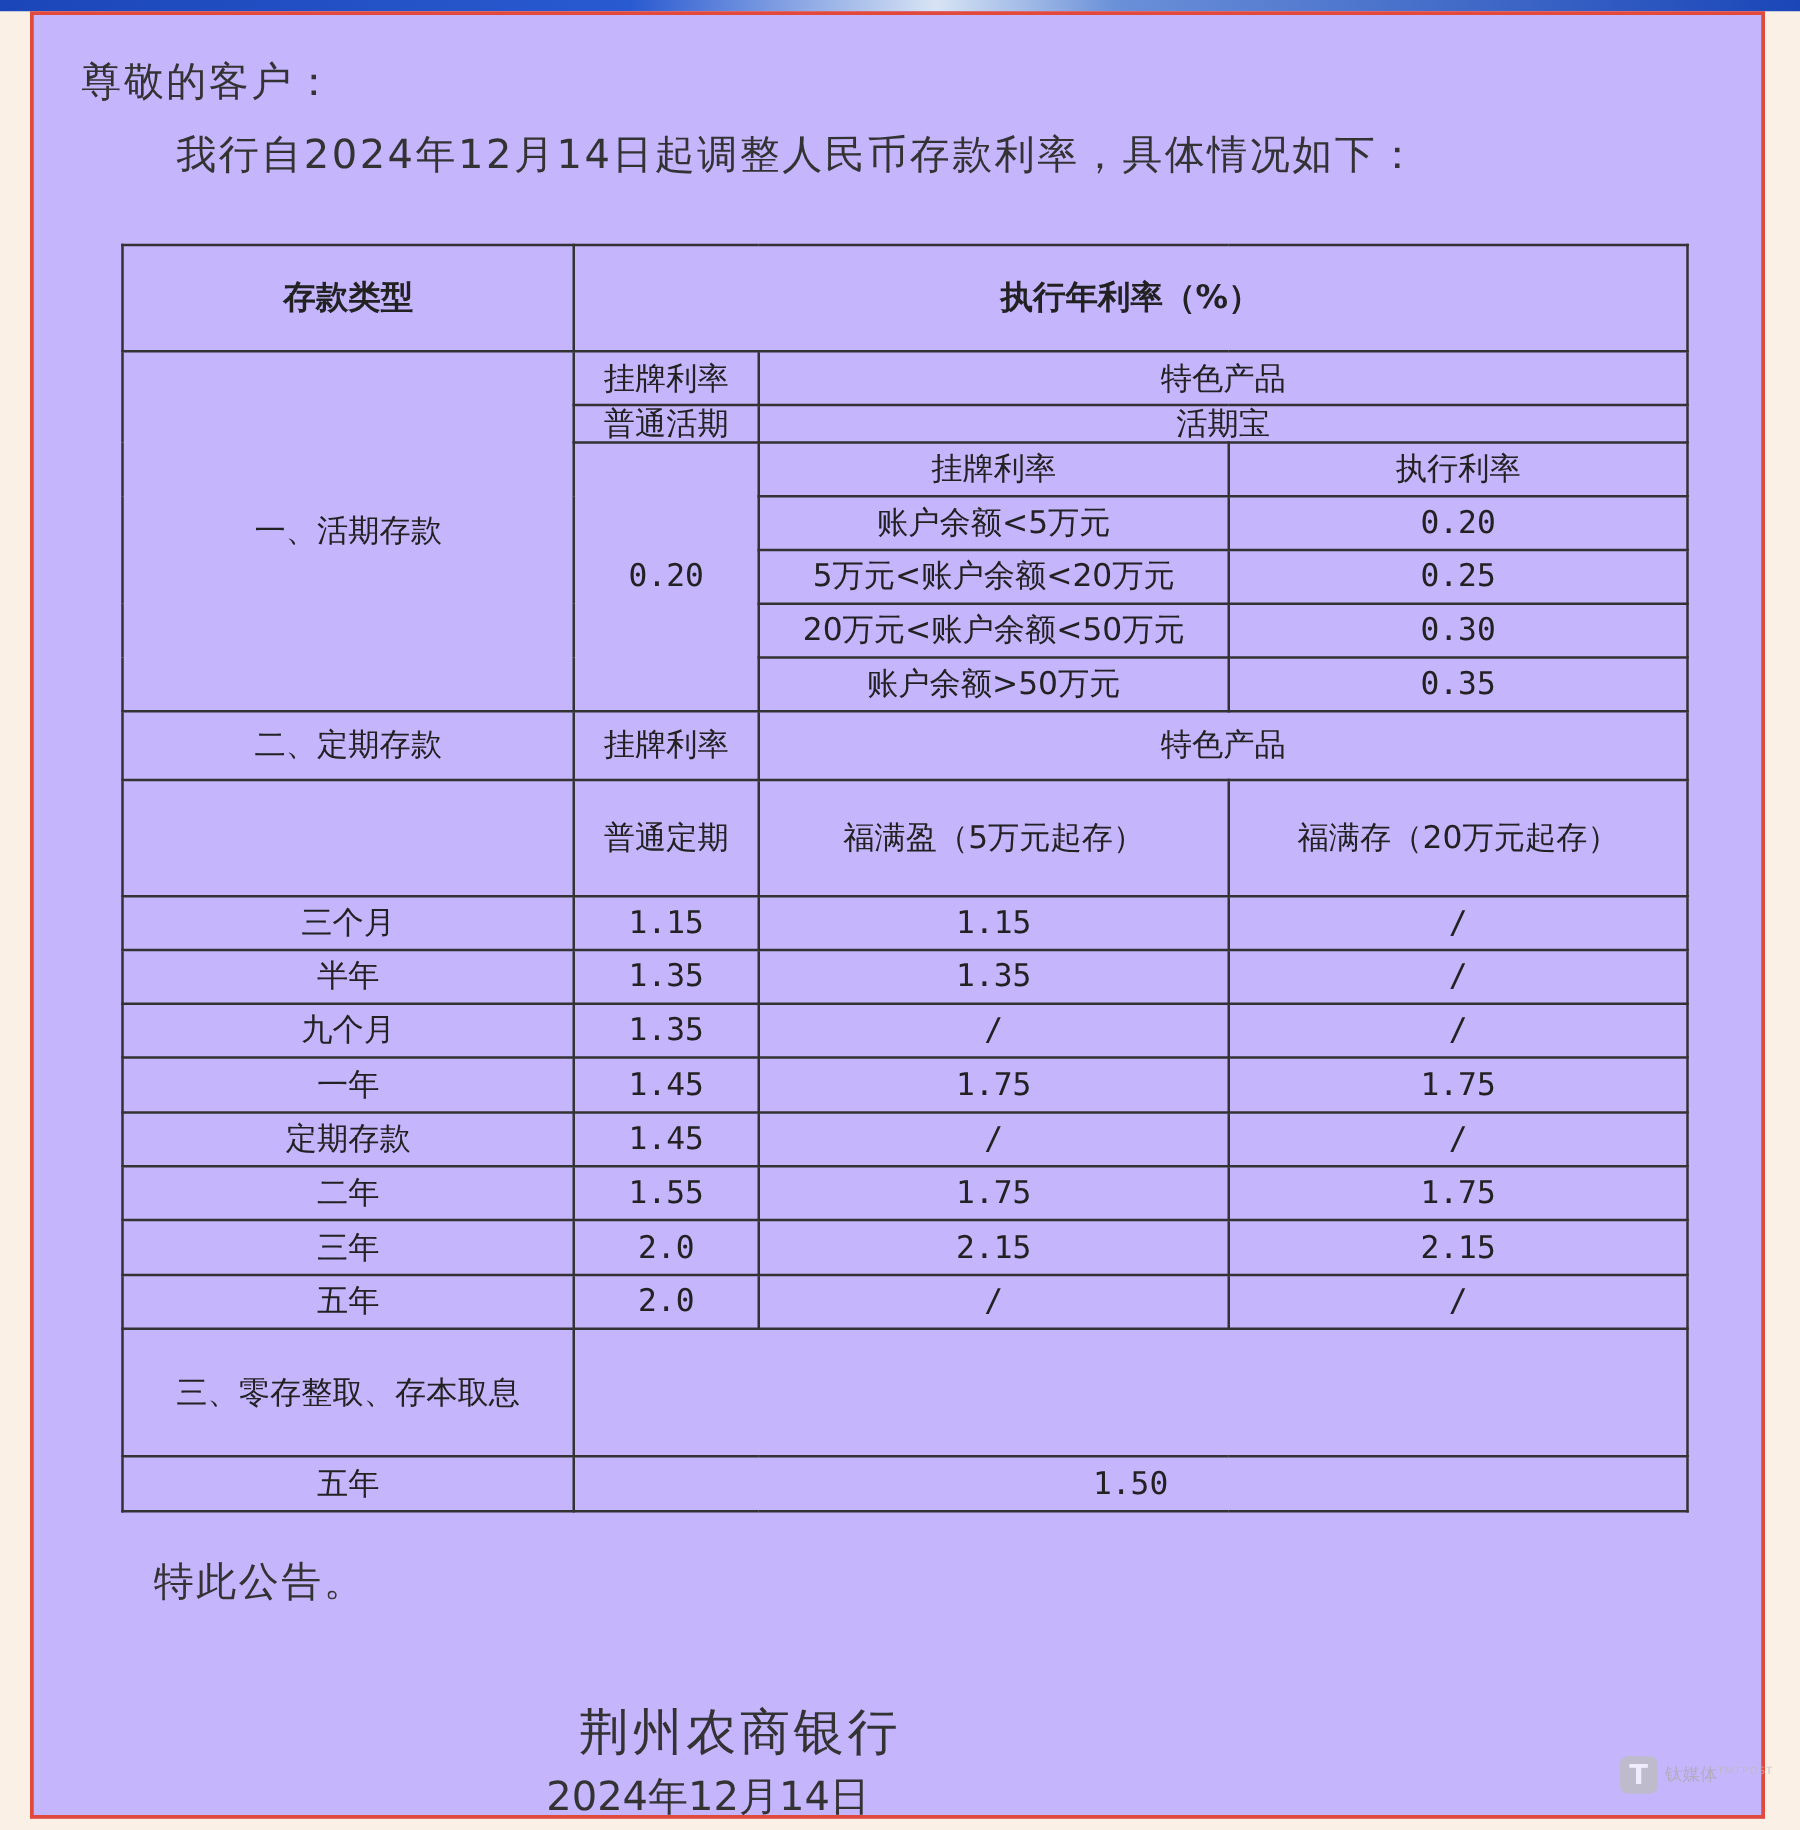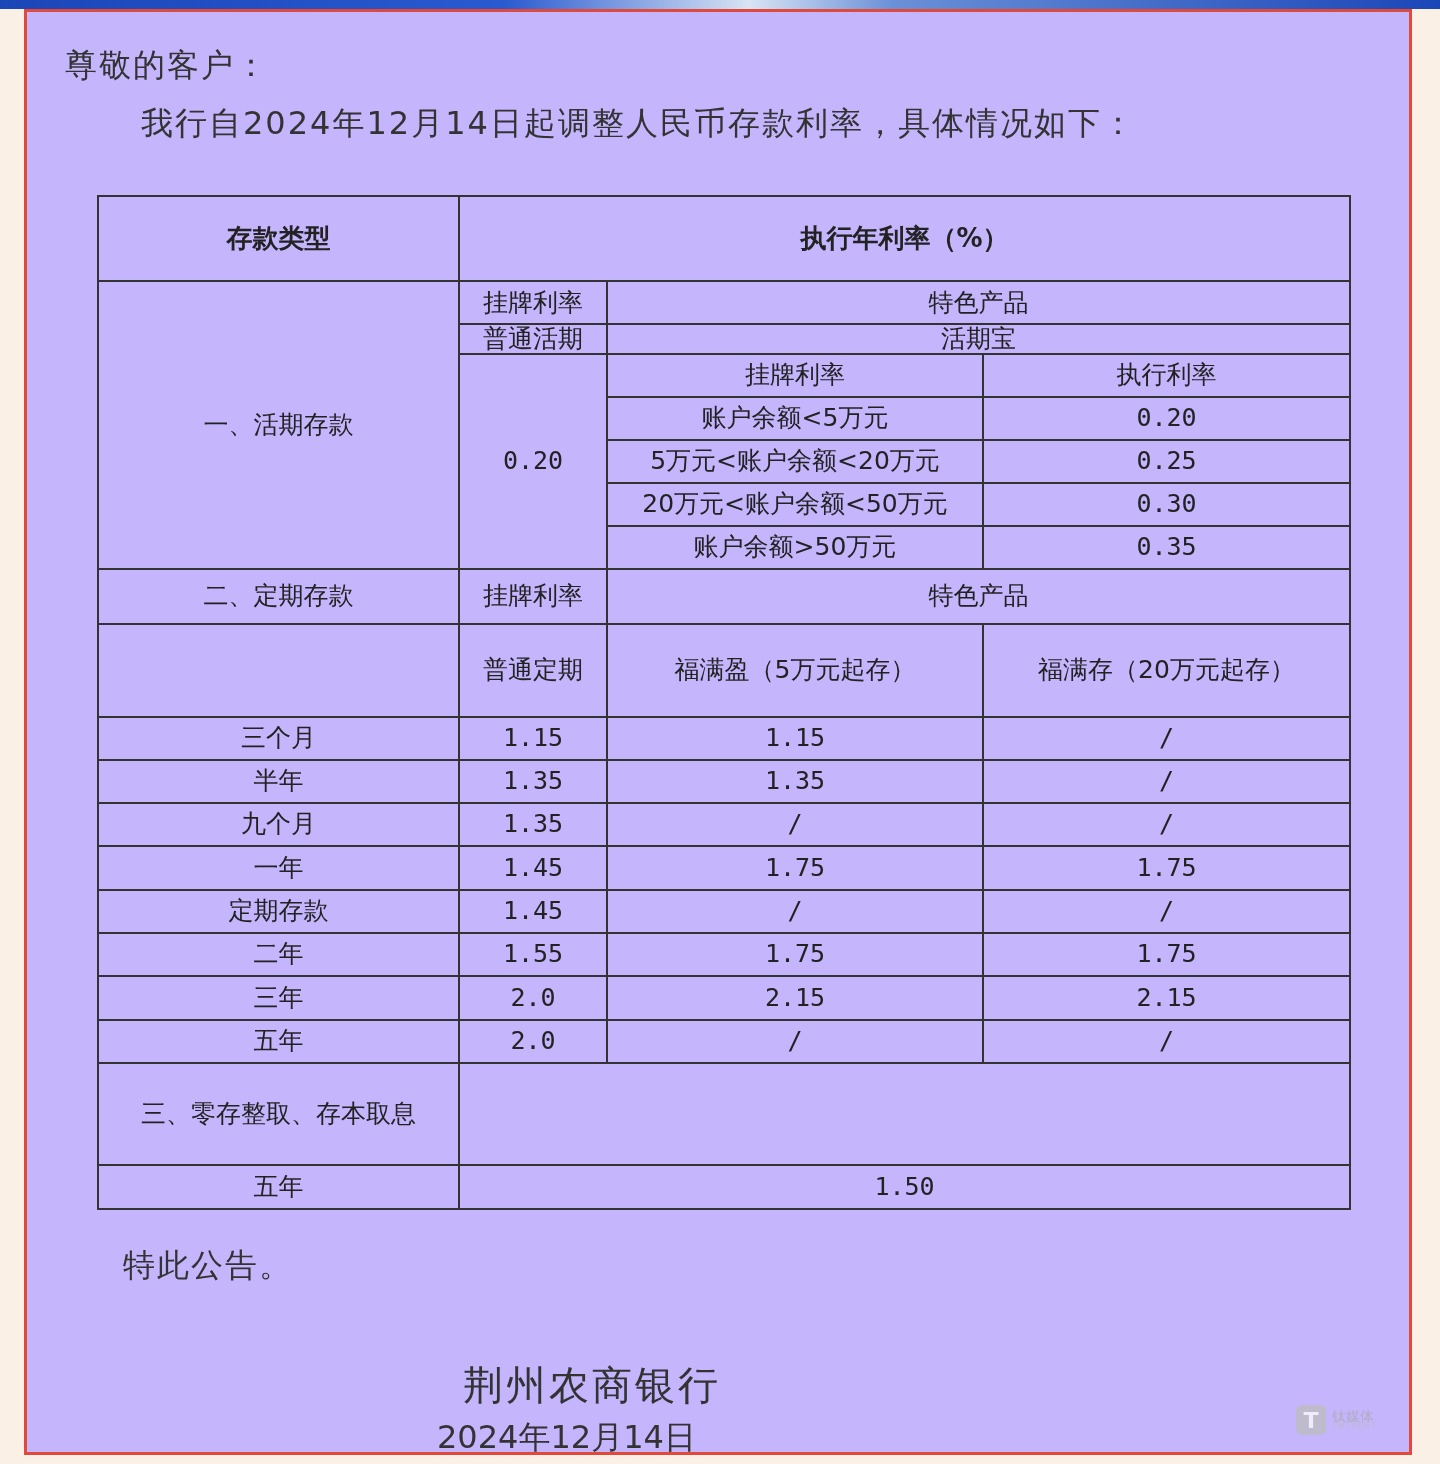--- a/index.html
+++ b/index.html
@@ -31,21 +31,21 @@
   }
   table.rates td.bold { font-weight: bold; font-size: 26px; }
   .num { font-family: "DejaVu Sans Mono", monospace; font-size: 25px; }
 
   .closing { position: absolute; left: 96px; top: 1232px; font-size: 32px; letter-spacing: 2px; color: #333; }
   .sign-bank { position: absolute; left: 436px; top: 1346px; font-size: 40px; letter-spacing: 3px; color: #333; }
   .sign-date { position: absolute; left: 410px; top: 1404px; font-size: 32px; color: #333; }
 
   .watermark { position: absolute; left: 1296px; top: 1405px; display: flex; align-items: center; gap: 6px; opacity: 0.75; }
   .wm-logo { width: 30px; height: 30px; background: #bdbdbd; border-radius: 6px; color: #fff; font-weight: bold; font-size: 22px; display: flex; align-items: center; justify-content: center; }
-  .wm-text { display: flex; flex-direction: column; line-height: 1; }
+  .wm-text { display: flex; flex-direction: row; line-height: 1; }
   .wm-cn { font-size: 14px; color: #aaa; }
   .wm-en { font-size: 8px; color: #bbb; letter-spacing: 1px; }
 </style>
 </head>
 <body>
 
 <div class="top-banner"></div>
 
 <div class="notice">
   <div class="greeting">尊敬的客户：</div>

